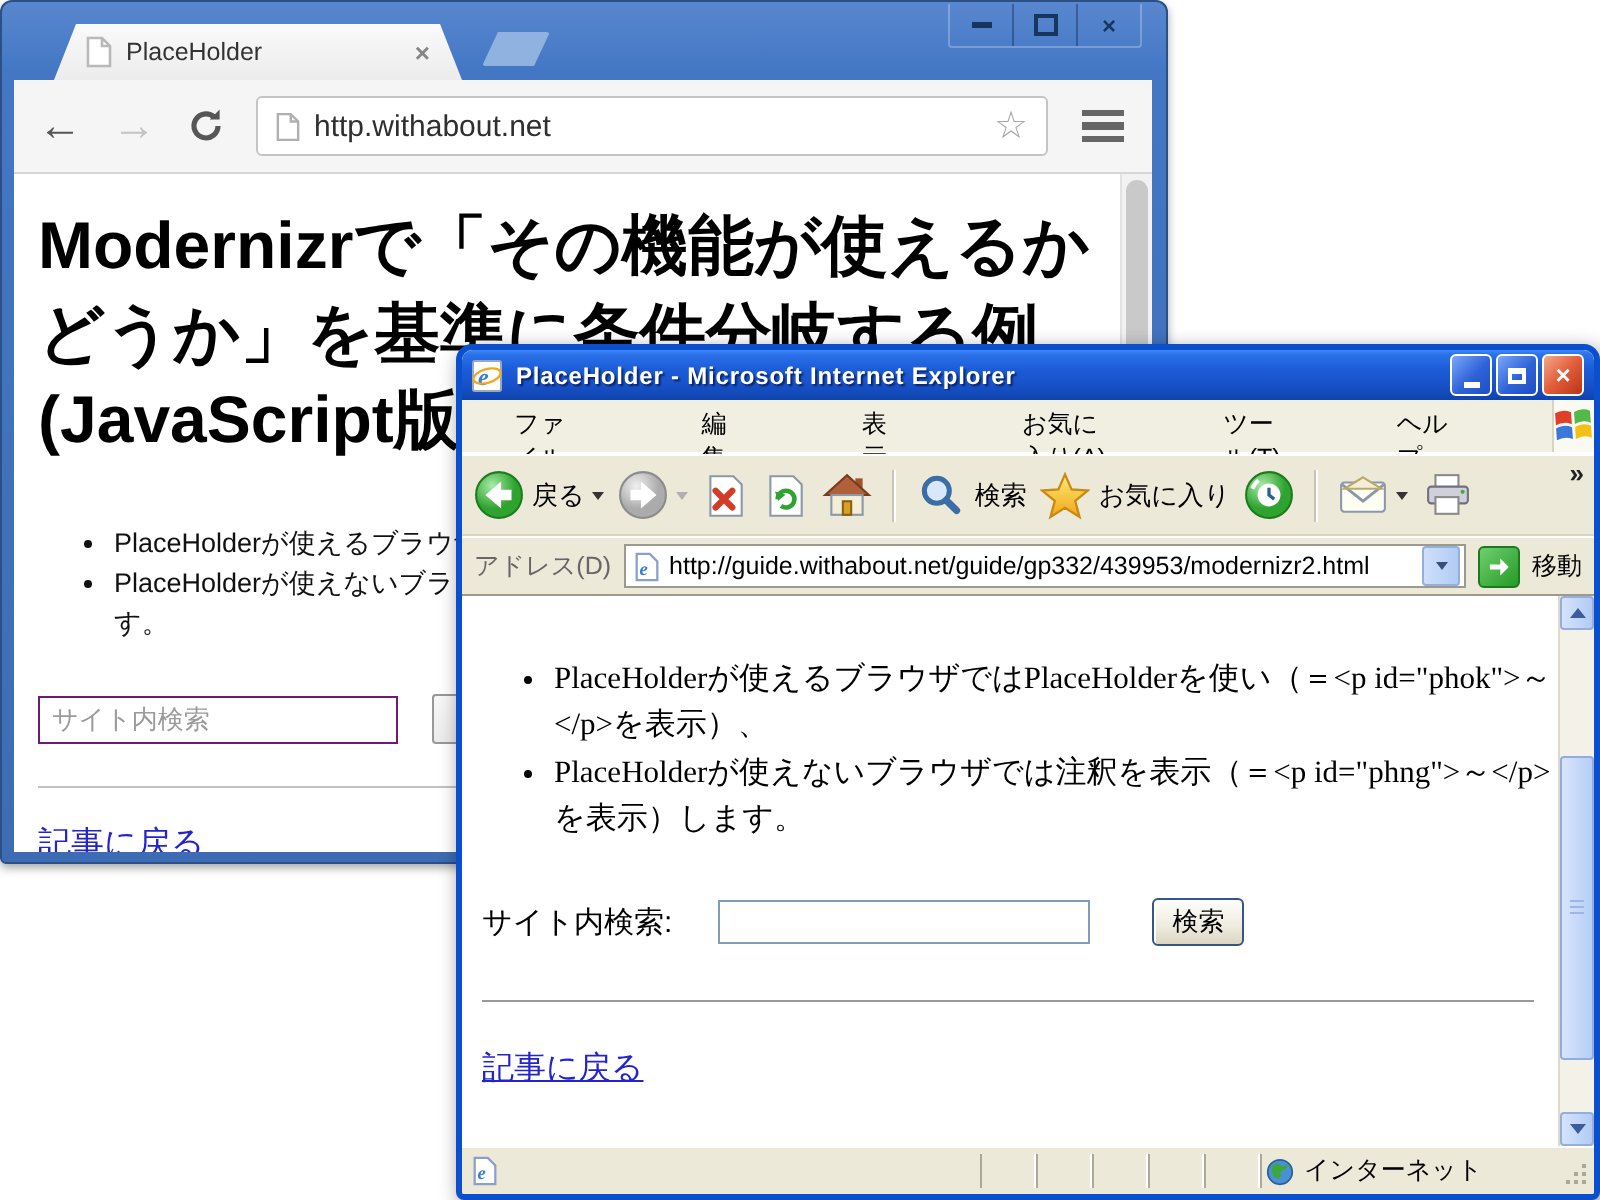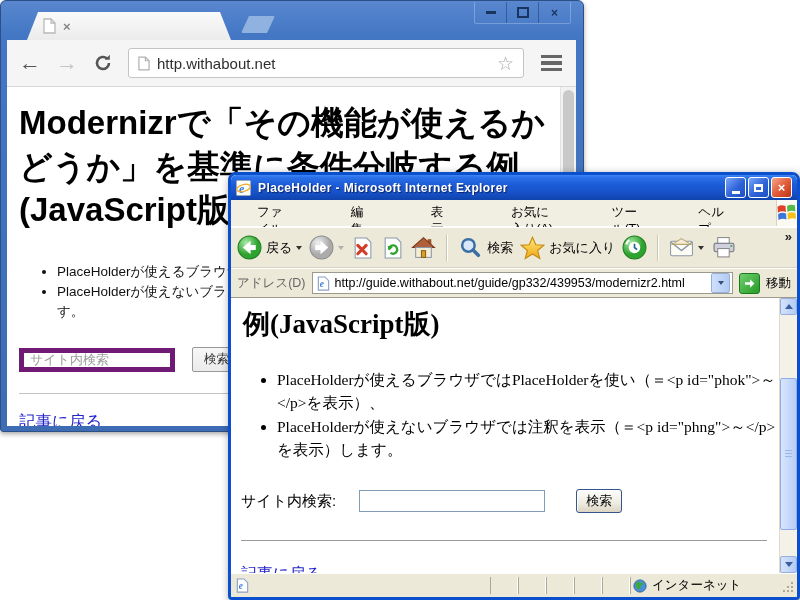--- a/index.html
+++ b/index.html
@@ -39,21 +39,21 @@
   .omnibox .host{color:#2f2f2f;font-size:15px;white-space:nowrap;}
   .omnibox .path{color:#9a9a9a;font-size:15px;white-space:nowrap;overflow:hidden;flex:1;}
   .omnibox .star{color:#a8a8a8;font-size:19px;margin-left:auto;}
   .menu-btn{display:flex;flex-direction:column;gap:3px;padding:4px 2px;}
   .menu-btn i{width:21px;height:3.5px;background:#666;display:block;}
 
   .chrome-content{position:absolute;left:0;right:0;top:47px;bottom:0;background:#fff;padding:10px 12px 0 12px;box-sizing:border-box;}
   .chrome-content h1{font-size:33px;font-weight:bold;color:#000;margin:4px 0 0 0;line-height:1.32;width:545px;letter-spacing:0;}
   .chrome-content ul{margin:30px 0 0 0;padding-left:38px;font-size:13.5px;line-height:1.5;width:552px;color:#111;}
   .cr-form{margin-top:25px;display:flex;align-items:center;gap:17px;}
-  .cr-input{width:156px;height:24px;border:5px solid #701a75;padding:0 6px;font-size:13px;box-sizing:border-box;
+  .cr-input{width:180px;height:24px;border:1px solid #701a75;padding:0 6px;font-size:13px;box-sizing:border-box;
     font-family:Liberation Serif, serif;}
   .cr-input::placeholder{color:#9b9b9b;opacity:1;}
   .cr-btn{font-size:12.5px;padding:3px 11px;border:1px solid #989898;border-radius:2px;
     background:linear-gradient(#f7f7f7,#ebebeb);color:#333;
     font-family:"Liberation Sans","DejaVu Sans",sans-serif;}
   .chrome-content hr{border:none;border-top:1px solid #c2c2c2;margin:21px 2px 0 0;width:540px;}
   .cr-link{display:inline-block;margin-top:17px;color:#2424cc;text-decoration:underline;font-size:16.5px;}
   .chrome-scrollbar{position:absolute;right:0;top:47px;bottom:0;width:15px;background:#f2f2f2;border-left:1px solid #e2e2e2;}
   .chrome-scrollbar .thumb{position:absolute;left:2px;right:2px;top:3px;height:118px;background:#c9c9c9;border-radius:6px;}
 
@@ -136,20 +136,21 @@
 
 <div class="stage">
 
   <div class="chrome-window">
     <div class="chrome-titlebar">
       <div class="chrome-tab">
         <svg width="13" height="16" viewBox="0 0 13 16">
             <path d="M1 1h7l4 4v10H1z" fill="#fff" stroke="#b9b9b9" stroke-width="1.3"></path>
             <path d="M8 1v4h4" fill="none" stroke="#b9b9b9" stroke-width="1.3"></path>
           </svg>
+        <span class="tab-title">PlaceHolder</span>
         <span class="tab-close">×</span>
       </div>
       <div class="chrome-newtab"></div>
       <div class="chrome-controls">
         <span class="cbtn">
             <i class="min-bar"></i>
           </span>
         <span class="cbtn">
             <i class="max-box"></i>
           </span>
@@ -356,21 +357,20 @@
       <span class="go-btn">
         <svg width="13" height="13" viewBox="0 0 20 20">
             <path d="M3 8h8V3.5L17.5 10L11 16.5V12H3z" fill="#fff"></path>
           </svg>
       </span>
       <span class="go-label">移動</span>
     </div>
 
     <div class="ie-body">
       <div class="ie-page">
-        <h1>例(JavaScript版)</h1>
         <ul>
           <li>PlaceHolderが使えるブラウザではPlaceHolderを使い（＝&lt;p id="phok"&gt;～&lt;/p&gt;を表示）、</li>
           <li>PlaceHolderが使えないブラウザでは注釈を表示（＝&lt;p id="phng"&gt;～&lt;/p&gt;を表示）します。</li>
         </ul>
         <div class="ie-form">
           <span>サイト内検索:</span>
           <input class="xp-input" style="">
           <button class="xp-btn">検索</button>
         </div>
         <hr>

